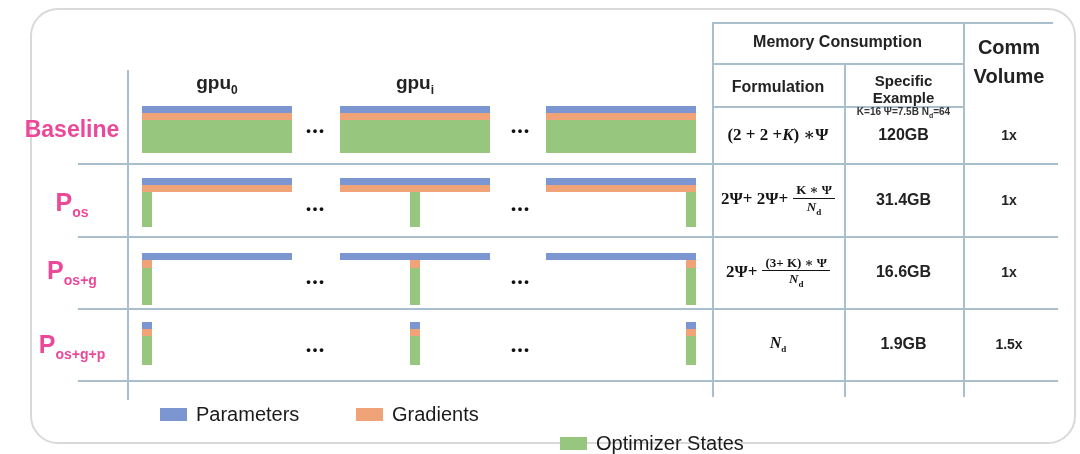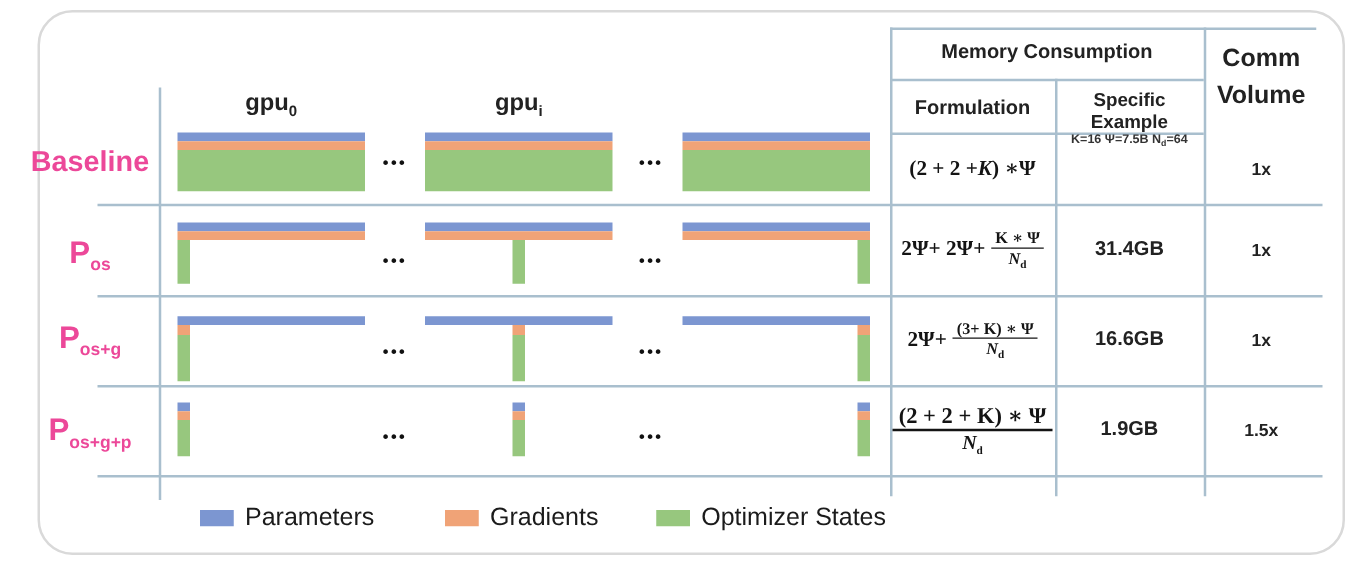--- a/index.html
+++ b/index.html
@@ -189,20 +189,23 @@
   </div>
 
   <div class="cell" style="left:712px;top:106px;width:132px;height:57px;">
     <span class="fm">
         <span>(2 + 2 + </span>
         <i>K</i>
         <span>) ∗ </span>
         <span>Ψ</span>
       </span>
   </div>
+  <div class="cell" style="left:844px;top:106px;width:119px;height:57px;">
+      <span class="exval">120GB</span>
+    </div>
   <div class="cell" style="left:963px;top:106px;width:92px;height:57px;">
       <span class="commval">1x</span>
     </div>
 
   <div class="cell" style="left:712px;top:163px;width:132px;height:73px;">
     <span class="fm">
         <span>2</span>
         <span>Ψ</span>
         <span> + 2</span>
         <span>Ψ</span>
@@ -234,37 +237,36 @@
   <div class="cell" style="left:844px;top:236px;width:119px;height:72px;">
       <span class="exval">16.6GB</span>
     </div>
   <div class="cell" style="left:963px;top:236px;width:92px;height:72px;">
       <span class="commval">1x</span>
     </div>
 
   <div class="cell" style="left:712px;top:308px;width:132px;height:72px;">
     <span class="fm">
         <span class="frac bigfrac" style="margin-left:0;">
-          <span class="num"><span>(2 + 2 + K) ∗ </span><span>Ψ</span></span>
           <span class="den"><i>N</i><sub>d</sub></span>
         </span>
       </span>
   </div>
   <div class="cell" style="left:844px;top:308px;width:119px;height:72px;">
       <span class="exval">1.9GB</span>
     </div>
   <div class="cell" style="left:963px;top:308px;width:92px;height:72px;">
       <span class="commval">1.5x</span>
     </div>
 
   <div class="lgitem" style="left:148px;">
     <span class="swatch" style="background-color: rgb(124, 150, 209);"></span>
     <span class="lglabel">Parameters</span>
   </div>
   <div class="lgitem" style="left:344px;">
     <span class="swatch" style="background-color: rgb(240, 163, 119);"></span>
     <span class="lglabel">Gradients</span>
   </div>
-  <div class="lgitem" style="left:513px;">
+  <div class="lgitem" style="left:548px;margin-top:29px;">
     <span class="swatch" style="background-color: rgb(151, 199, 126);"></span>
     <span class="lglabel">Optimizer States</span>
   </div>
 </div>
 
 </body></html>

